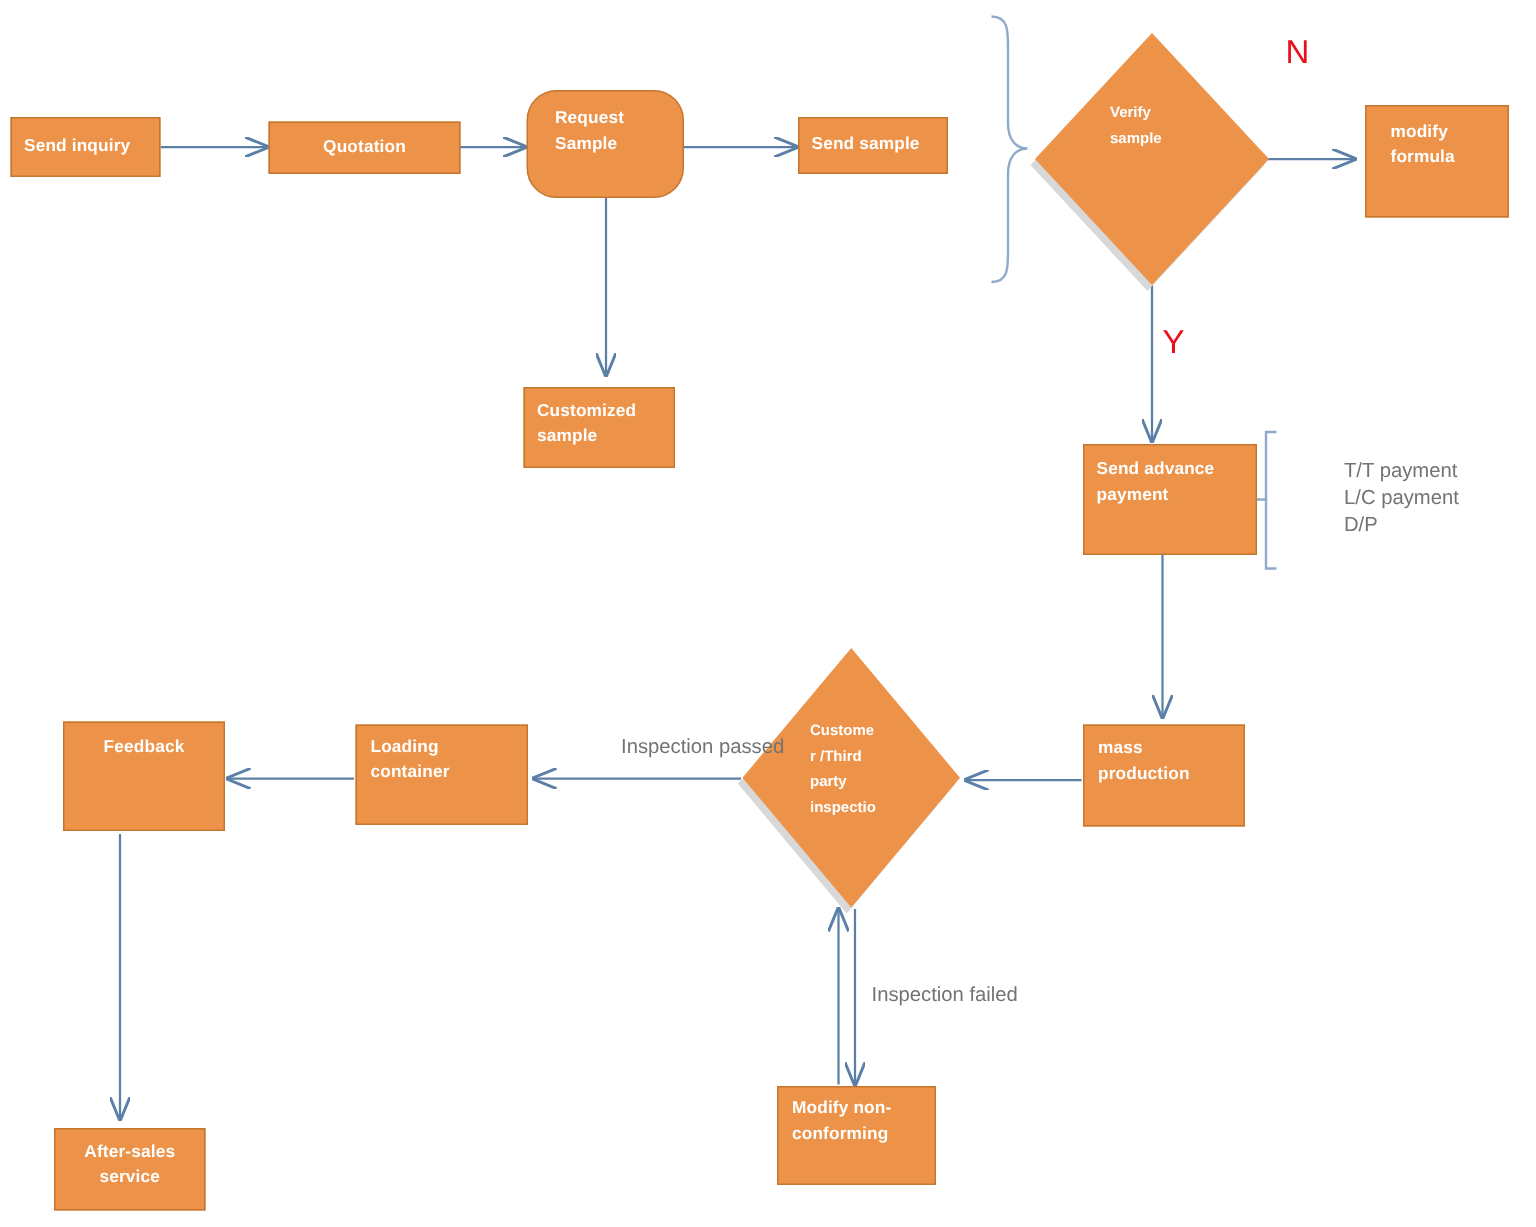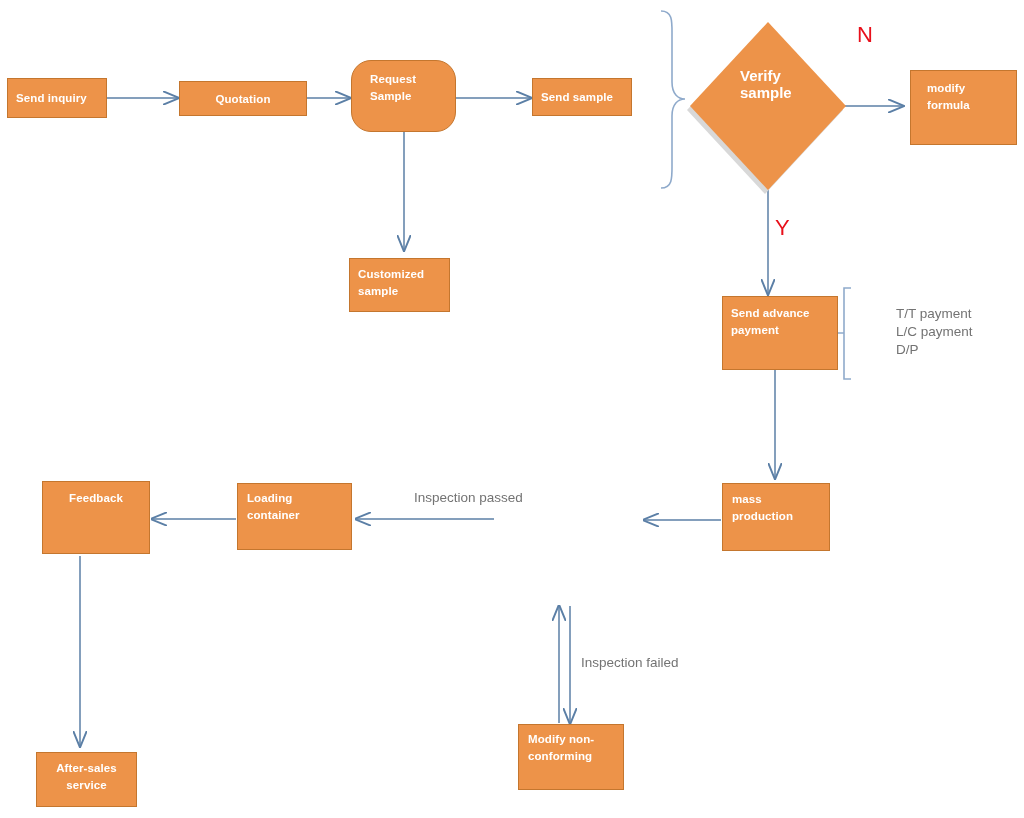--- a/index.html
+++ b/index.html
@@ -10,21 +10,21 @@
         color:#FFFFFF;font-family:"Liberation Sans",sans-serif;font-size:11.5px;line-height:17px;
         font-weight:600;letter-spacing:.1px;}
   .node .t{position:absolute;left:8px;right:5px;top:6px;white-space:pre-line;}
   .node.round{border-radius:20px;}
 
   .diamond{position:absolute;}
   .diamond .shape{position:absolute;inset:0;background:#ED9349;
      clip-path:polygon(50% 0,100% 50%,50% 100%,0 50%);}
   .diamond .shadow{position:absolute;inset:0;background:#D8D8D8;
      clip-path:polygon(50% 0,100% 50%,50% 100%,0 50%);transform:translate(-3px,4px);}
-  .diamond .t{position:absolute;color:#fff;font-size:15px;line-height:17px;font-weight:600;
+  .diamond .t{position:absolute;color:#fff;font-size:10px;line-height:17px;font-weight:600;
      white-space:pre-line;}
 
   .lbl{position:absolute;color:#737373;font-size:13.5px;line-height:18px;white-space:pre-line;
        font-family:"Liberation Sans",sans-serif;}
   .lbl.red{color:#E8101B;font-size:22px;font-weight:400;}
 
   svg.wires{position:absolute;left:0;top:0;width:1024px;height:818px;overflow:visible;}
   .ln{stroke:#5B7FA6;stroke-width:1.5px;fill:none;}
   .br{stroke:#8FAACB;stroke-width:1.6px;fill:none;}
 </style>
@@ -91,21 +91,21 @@
 
   <div class="diamond" style="left:690px;top:22px;width:156px;height:168px;">
     <div class="shadow"></div>
     <div class="shape"></div>
     <div class="t" style="left:50px;top:45px;">Verify
 sample</div>
   </div>
 
   <div class="lbl red" style="left:857px;top:26px;">N</div>
 
-  <div class="node" style="left:910px;top:70px;width:107px;height:75px;">
+  <div class="node" style="left:910px;top:70px;width:96px;height:75px;">
     <div class="t" style="left:16px;top:9px;">modify
 formula</div>
   </div>
 
   <div class="node" style="left:349px;top:258px;width:101px;height:54px;">
     <div class="t" style="left:8px;top:7px;">Customized
 sample</div>
   </div>
 
   <div class="lbl red" style="left:775px;top:219px;">Y</div>
@@ -117,20 +117,28 @@
 
   <div class="lbl" style="left:896px;top:305px;">T/T payment
 L/C payment
 D/P</div>
 
   <div class="node" style="left:722px;top:483px;width:108px;height:68px;">
     <div class="t" style="left:9px;top:7px;">mass
 production</div>
   </div>
 
+  <div class="diamond" style="left:495px;top:432px;width:145px;height:173px;">
+    <div class="shadow"></div>
+    <div class="shape"></div>
+    <div class="t" style="left:45px;top:47px;">Custome
+r /Third
+party
+inspectio</div>
+  </div>
 
   <div class="lbl" style="left:386px;top:489px;margin-left:28px;">Inspection passed</div>
 
   <div class="node" style="left:237px;top:483px;width:115px;height:67px;">
     <div class="t" style="left:9px;top:6px;">Loading
 container</div>
   </div>
 
   <div class="node" style="left:42px;top:481px;width:108px;height:73px;">
     <div class="t" style="left:0;right:0;text-align:center;top:8px;">Feedback</div>

